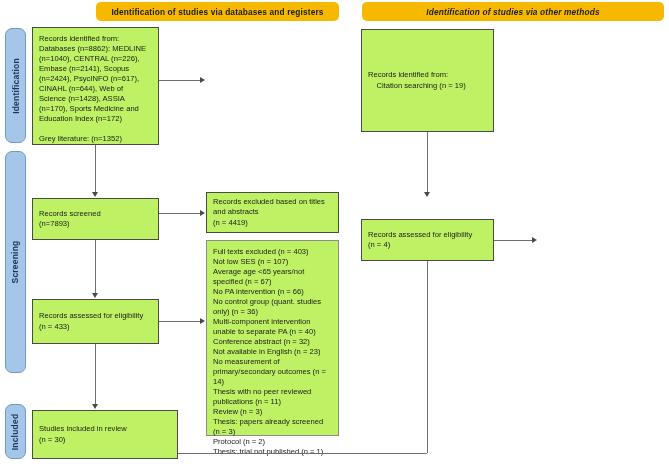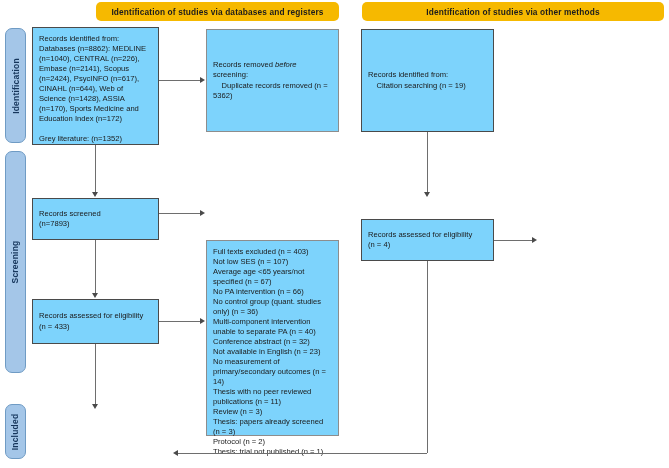--- a/index.html
+++ b/index.html
@@ -38,21 +38,21 @@
     font-size:8.3px;
     font-weight:bold;
     color:#1c1c1c;
     letter-spacing:.15px;
     text-align:center;
   }
 
   
   .box{
     position:absolute;
-    background:#7dd3fc;
+    background:#bef264;
     border:1px solid #4a4a4a;
     box-sizing:border-box;
     display:flex;
     align-items:center;
     padding:4px 6px;
   }
   .box.thin{border:1px solid #8d8d8d;}
   .box-text{
     font-size:7.6px;
     line-height:1.32;
@@ -87,21 +87,21 @@
 </style>
 </head>
 <body>
 
 <div id="diagram">
 
   <div class="section-header" style="left:96px;top:2px;width:243px;height:19px;">
     <span>Identification of studies via databases and registers</span>
   </div>
 
-  <div class="section-header" style="left:362px;top:2px;width:302px;height:19px;">
+  <div class="section-header" style="left:362px;top:2px;width:302px;height:19px;font-style:italic;">
     <span>Identification of studies via other methods</span>
   </div>
 
   <div class="phase-bar" style="left:5px;top:28px;width:19px;height:113px;">
     <span class="phase-label">Identification</span>
   </div>
 
   <div class="phase-bar" style="left:5px;top:151px;width:19px;height:220px;">
     <span class="phase-label">Screening</span>
   </div>
@@ -110,37 +110,36 @@
     <span class="phase-label">Included</span>
   </div>
 
   <div class="box top-align" style="left:32px;top:27px;width:127px;height:118px;">
     <span class="box-text">Records identified from:
 Databases (n=8862): MEDLINE (n=1040), CENTRAL (n=226), Embase (n=2141), Scopus (n=2424), PsycINFO (n=617), CINAHL (n=644), Web of Science (n=1428), ASSIA (n=170), Sports Medicine and Education Index (n=172)
 
 Grey literature: (n=1352)</span>
   </div>
 
-  <div class="box thin" style="left:206px;top:29px;width:133px;height:103px;">
-    <span class="box-text"><span>Records removed </span><span class="ital">before</span>
-<span>screening:</span>
-<span>    Duplicate records removed (n = 5362)</span></span>
-  </div>
 
   <div class="line-h" style="left:159px;top:80px;width:42px;"></div>
   <div class="arrow-right" style="left:200px;top:76.5px;"></div>
 
   <div class="line-v" style="left:95px;top:145px;height:49px;"></div>
   <div class="arrow-down" style="left:91.5px;top:192px;"></div>
 
   <div class="box" style="left:32px;top:198px;width:127px;height:42px;">
     <span class="box-text">Records screened
 (n=7893)</span>
   </div>
 
+  <div class="box" style="left:206px;top:192px;width:133px;height:41px;">
+    <span class="box-text">Records excluded based on titles and abstracts
+(n = 4419)</span>
+  </div>
 
   <div class="line-h" style="left:159px;top:213px;width:42px;"></div>
   <div class="arrow-right" style="left:200px;top:209.5px;"></div>
 
   <div class="line-v" style="left:95px;top:240px;height:55px;"></div>
   <div class="arrow-down" style="left:91.5px;top:293px;"></div>
 
   <div class="box" style="left:32px;top:299px;width:127px;height:45px;">
     <span class="box-text">Records assessed for eligibility
 (n = 433)</span>
@@ -183,14 +182,18 @@
   </div>
 
 
   <div class="line-h" style="left:494px;top:240px;width:39px;"></div>
   <div class="arrow-right" style="left:532px;top:236.5px;"></div>
 
   <div class="line-v" style="left:427px;top:261px;height:192px;"></div>
   <div class="line-h" style="left:178px;top:453px;width:249px;"></div>
   <div class="arrow-left" style="left:173px;top:449.5px;"></div>
 
+  <div class="box" style="left:32px;top:410px;width:146px;height:49px;">
+    <span class="box-text">Studies included in review
+(n = 30)</span>
+  </div>
 
 </div>
 
 </body></html>

